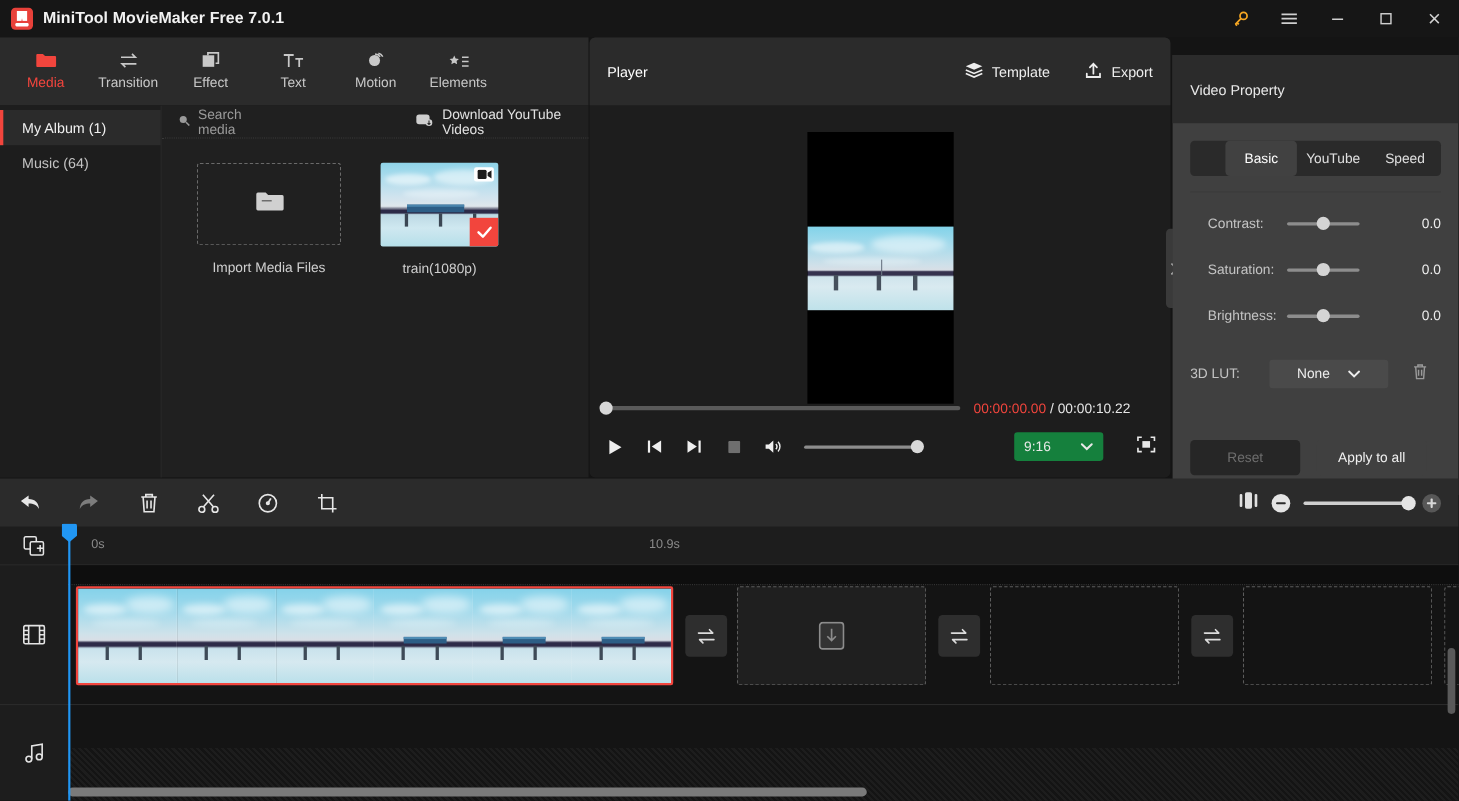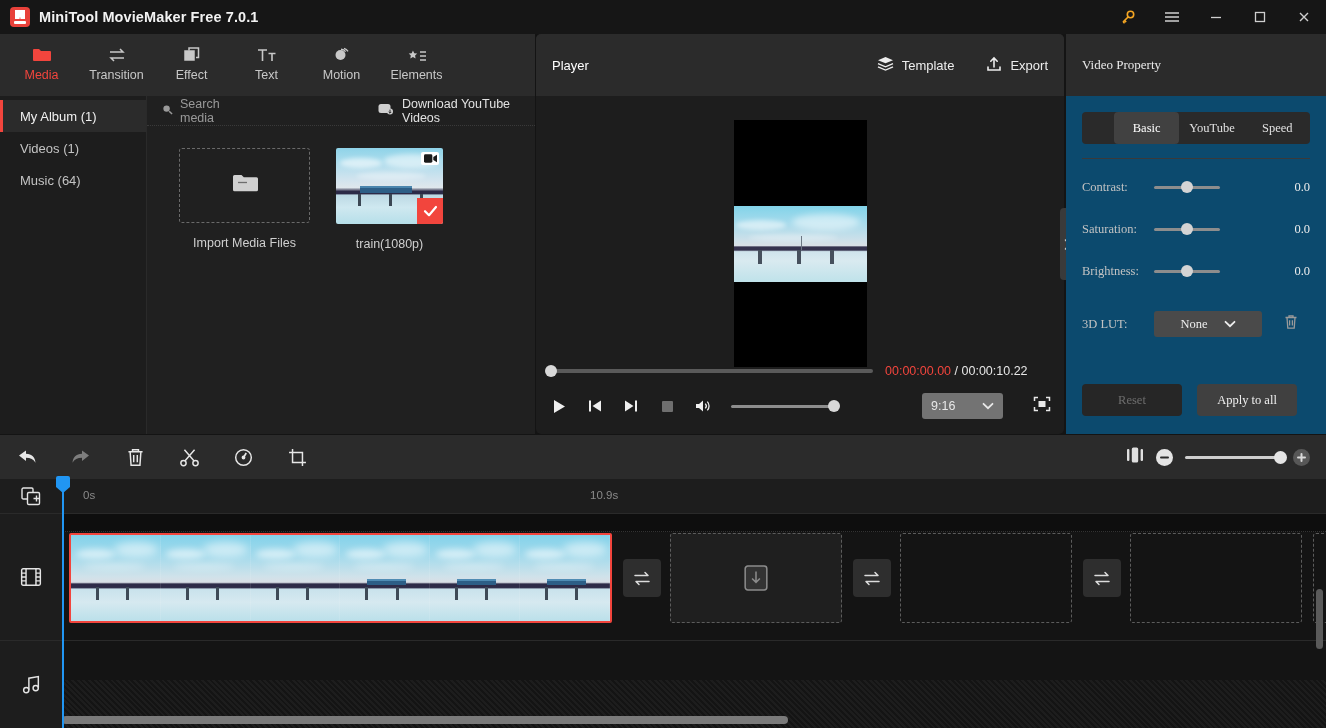--- a/index.html
+++ b/index.html
@@ -72,21 +72,21 @@
   .lib-item.active:before {
     content: ""; position: absolute; left: 0; top: 0; width: 3px; height: 100%; background: #f2453d;
   }
   .lib-main { position: absolute; left: 147px; top: 0; right: 0; height: 338px; }
   .lib-searchrow {
     height: 30px; border-bottom: 1px dotted #3a3a3a; display: flex; align-items: center;
     font-size: 12.5px; color: #9a9a9a;
   }
   .search-box { display: flex; align-items: center; gap: 7px; margin-left: 15px; }
   .dl-yt { display: flex; align-items: center; gap: 8px; margin-left: 130px; color: #e2e2e2; }
-  .lib-grid { display: flex; gap: 12px; padding: 22px 0 0 31px; text-align: right; }
+  .lib-grid { display: flex; gap: 22px; padding: 22px 0 0 31px; text-align: right; }
   .media-cell { width: 133px; display: flex; flex-direction: column; align-items: center; }
   .import-box {
     width: 131px; height: 75px; border: 1px dashed #6a6a6a; border-radius: 3px;
     display: flex; align-items: center; justify-content: center;
   }
   .media-label { margin-top: 13px; font-size: 12.5px; color: #cfcfcf; }
   .thumb {
     width: 107px; height: 76px; position: relative; border-radius: 2px; overflow: hidden;
     background: linear-gradient(#8fd3e8 0%, #a9dced 16%, #cfe3ee 40%, #dfe7ec 52%, #2c2a47 57%,
                 #2c2a47 60%, #bcd9e4 62%, #cfe8f0 78%, #b6dfe9 100%);
@@ -148,47 +148,47 @@
   .time { margin-left: 12px; font-size: 12.5px; white-space: nowrap; }
   .time .cur { color: #f2453d; }
   .time .tot { color: #e6e6e6; }
   .ctrl-row { display: flex; align-items: center; height: 40px; padding: 0 12px; gap: 16px; }
   .cbtn { width: 20px; height: 20px; display: flex; align-items: center; justify-content: center; color: #efefef; }
   .vol-track {
     width: 104px; height: 3px; background: #8d8d8d; border-radius: 2px; position: relative; margin-left: 2px;
   }
   .vol-knob { position: absolute; right: -5px; top: -4.5px; width: 12px; height: 12px; background: #d8d8d8; border-radius: 50%; }
   .ratio-sel {
-    margin-left: auto; width: 81px; height: 26px; background: #737373; border-radius: 3px;
+    margin-left: auto; width: 81px; height: 26px; background: #15803d; border-radius: 3px;
     display: flex; align-items: center; justify-content: space-between; padding: 0 9px;
     font-size: 12.5px; color: #e8e8e8;
   }
   .fs-btn { margin-left: 14px; width: 20px; height: 20px; color: #e8e8e8; }
 
   
   .collapse-handle {
     position: absolute; left: 1060px; top: 208px; width: 14px; height: 72px;
     background: #3a3a3a; border-radius: 4px 0 0 4px;
     display: flex; align-items: center; justify-content: center; color: #cfcfcf; font-size: 11px;
   }
 
   
-  .prop { position: absolute; left: 1066px; top: 34px; width: 260px; height: 400px; background: #0c4a6e; font-family: Liberation Serif, serif; }
+  .prop { position: absolute; left: 1066px; top: 50px; width: 260px; height: 400px; background: #404040; }
   .prop-head { height: 62px; background: #2b2b2b; display: flex; align-items: center; padding-left: 16px; }
   .prop-title { font-size: 13px; color: #e9e9e9; }
   .seg {
     margin: 16px 16px 0 16px; height: 32px; background: #2a2a2a; border-radius: 4px; display: flex; padding-left: 32px;
   }
   .seg-item {
     flex: 1; display: flex; align-items: center; justify-content: center;
     font-size: 12.5px; color: #e0e0e0; border-radius: 4px;
   }
   .seg-item.active { background: #414141; color: #fff; }
   .prop-divider { margin: 14px 16px 0 16px; height: 1px; background: #3a3a3a; }
-  .prop-row { display: flex; align-items: center; height: 28px; margin: 14px 16px 0 16px; }
+  .prop-row { display: flex; align-items: center; height: 28px; margin: 14px 16px 0 32px; }
   .prop-label { width: 72px; font-size: 12.5px; color: #c3c3c3; }
   .slider { width: 66px; height: 3px; background: #8d8d8d; border-radius: 2px; position: relative; }
   .slider .knob { position: absolute; left: 27px; top: -4.5px; width: 12px; height: 12px; background: #d4d4d4; border-radius: 50%; }
   .prop-val { margin-left: auto; font-size: 12.5px; color: #ededed; }
   .lut-row { display: flex; align-items: center; margin: 26px 16px 0 16px; }
   .lut-sel {
     width: 108px; height: 26px; background: #4a4a4a; border-radius: 3px; display: flex;
     align-items: center; justify-content: center; gap: 16px; font-size: 12.5px; color: #ededed;
   }
   .trash-btn { margin-left: 22px; color: #9a9a9a; }
@@ -369,23 +369,20 @@
         </svg>
       </span>
       <span>Elements</span>
     </div>
   </div>
 
   <div class="library">
     <div class="lib-side">
       <div class="lib-item active">
         <span>My Album (1)</span>
-      </div>
-      <div class="lib-item">
-        <span>Videos (1)</span>
       </div>
       <div class="lib-item">
         <span>Music (64)</span>
       </div>
     </div>
     <div class="lib-main">
       <div class="lib-searchrow">
         <div class="search-box">
           <span>
             <svg width="11" height="11" viewBox="0 0 12 12" fill="none" stroke="#9a9a9a" stroke-width="1.6">

